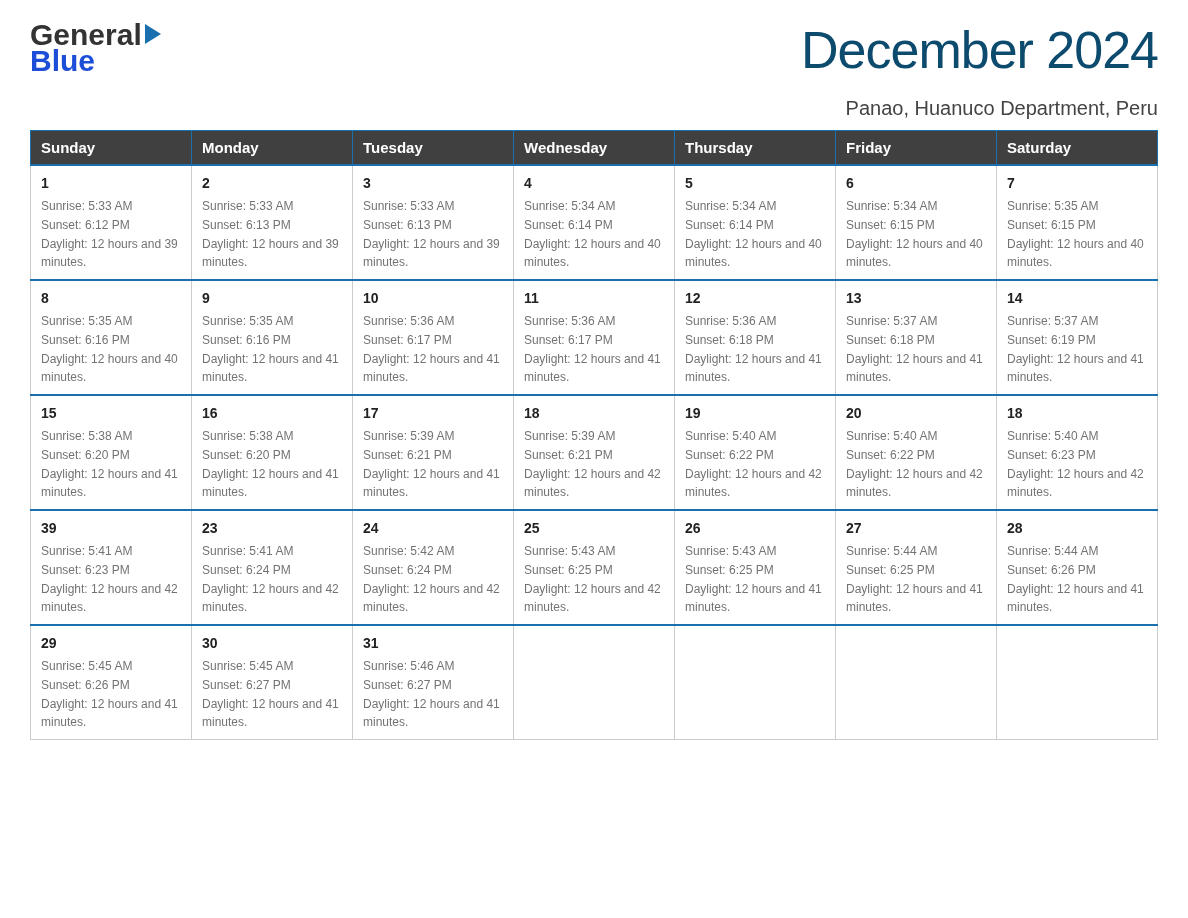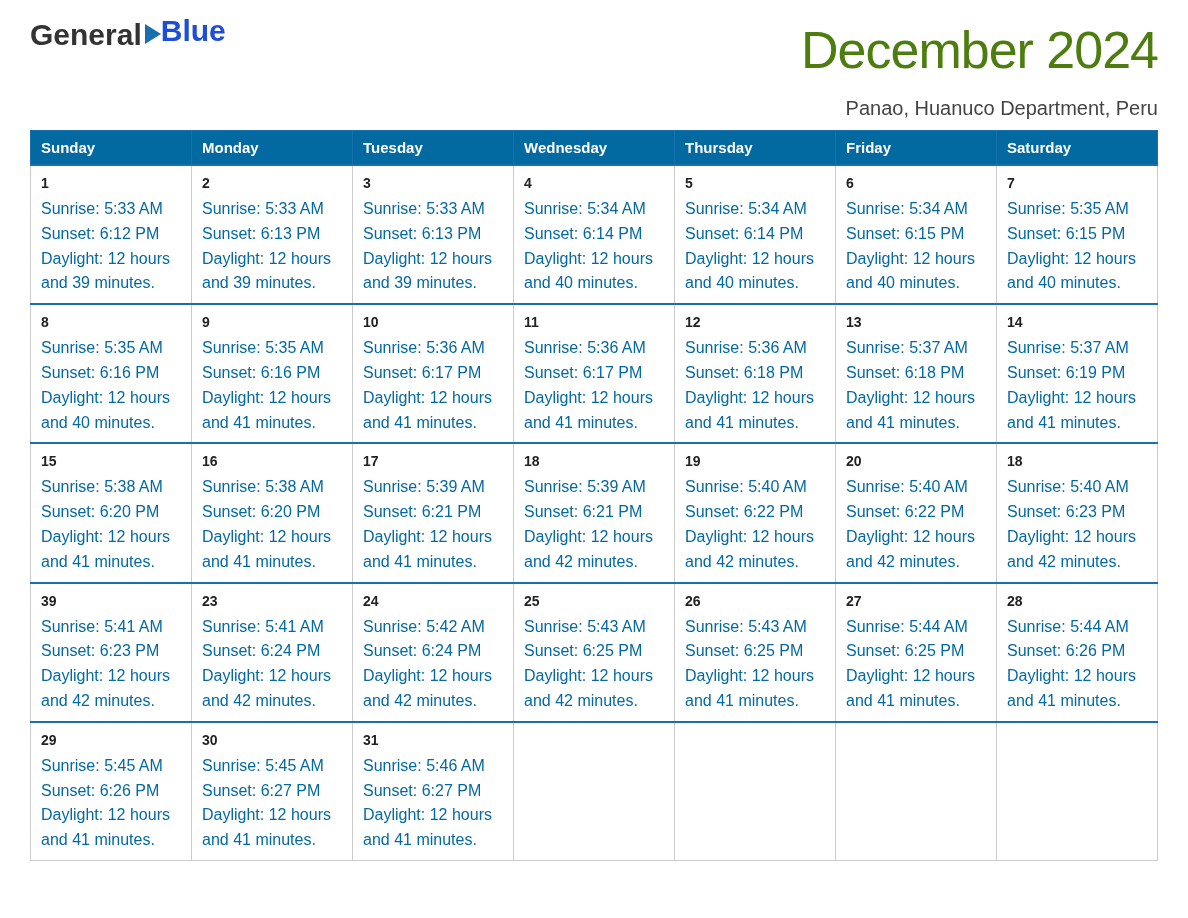--- a/index.html
+++ b/index.html
@@ -10,46 +10,46 @@
       color: #222;
     }
     .header {
       display: flex;
       align-items: flex-start;
       justify-content: space-between;
       margin-bottom: 10px;
     }
     .logo {
       display: flex;
-      flex-direction: row;
+      flex-direction: column;
       align-items: flex-start;
       line-height: 1;
     }
     .title-block {
       text-align: right;
     }
     .title-block h1 {
       font-size: 52px;
       font-weight: 300;
-      color: #4d7c0f;
+      color: #0c4a6e;
       letter-spacing: -1px;
     }
     .title-block h2 {
       font-size: 20px;
       font-weight: 400;
       color: #444;
       margin-top: 17px;
     }
     .calendar {
       width: 100%;
       border-collapse: collapse;
       margin-top: 8px;
     }
     .calendar thead tr th {
-      background: #0369a1;
+      background: #404040;
       color: #fff;
       font-size: 15px;
       font-weight: 600;
       padding: 8px 10px;
       text-align: left;
       border: 1px solid #1a6faf;
     }
     .calendar tbody tr td {
       vertical-align: top;
       border: 1px solid #ccc;
@@ -60,22 +60,22 @@
       width: calc(100% / 7);
       min-height: 90px;
     }
     .calendar tbody tr td .day-num {
       font-size: 14px;
       font-weight: 600;
       display: block;
       margin-bottom: 3px;
     }
     .calendar tbody tr td .day-info {
-      font-size: 16px;
-      color: #0369a1;
+      font-size: 12px;
+      color: #737373;
       line-height: 1.55;
     }
     .calendar tbody tr td.empty {
       background: #fff;
       border-top: 2px solid #1a6faf;
     }
     .logo-row {
       display: flex;
       align-items: center;
       gap: 0;

